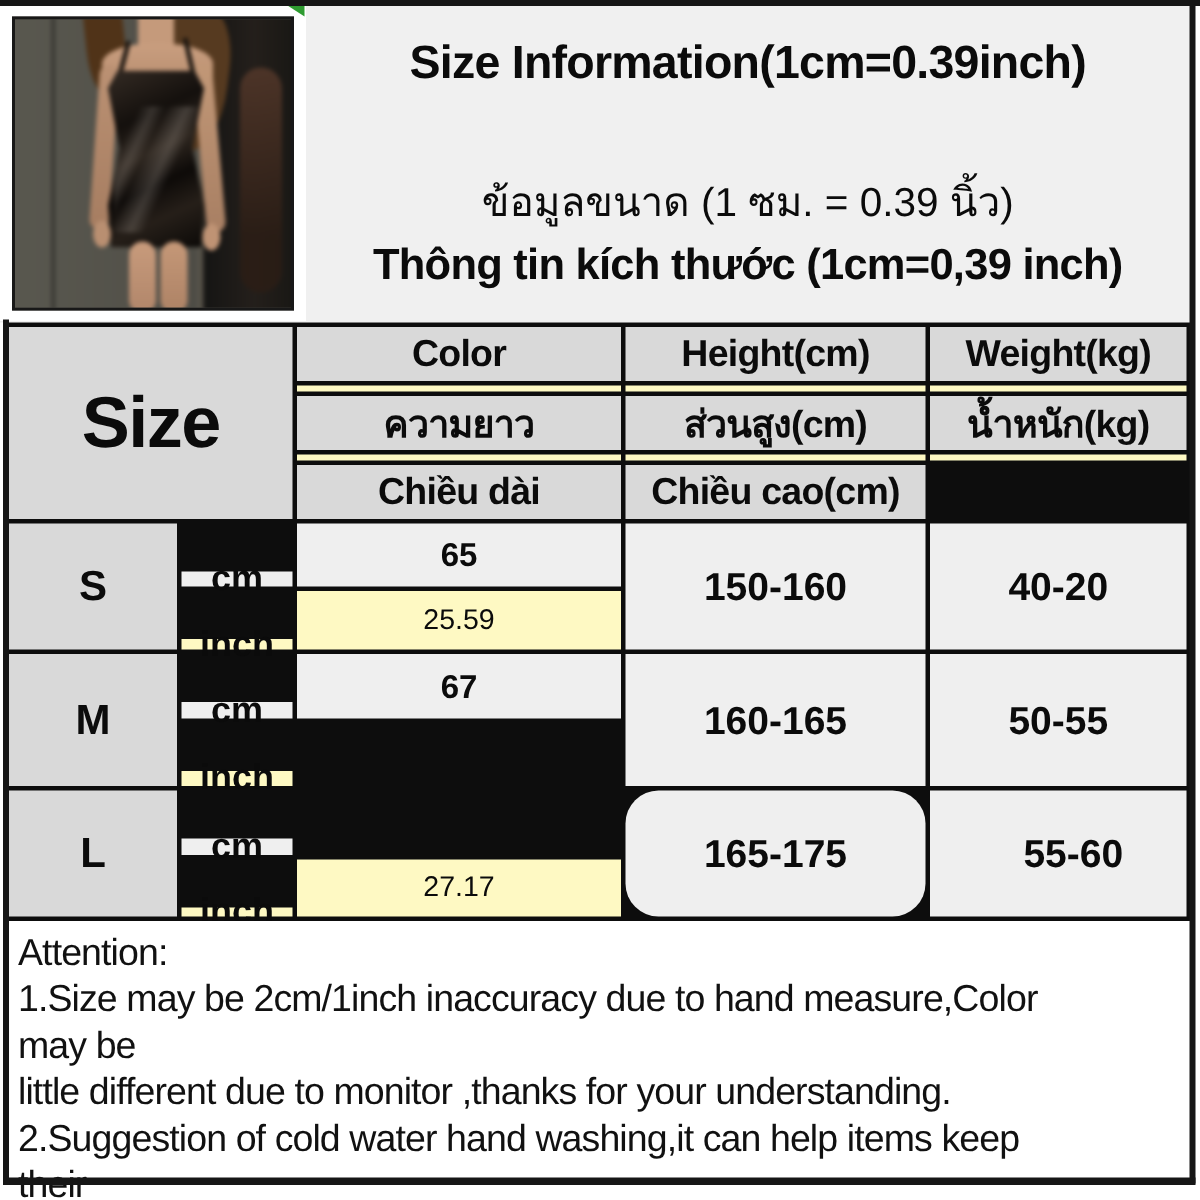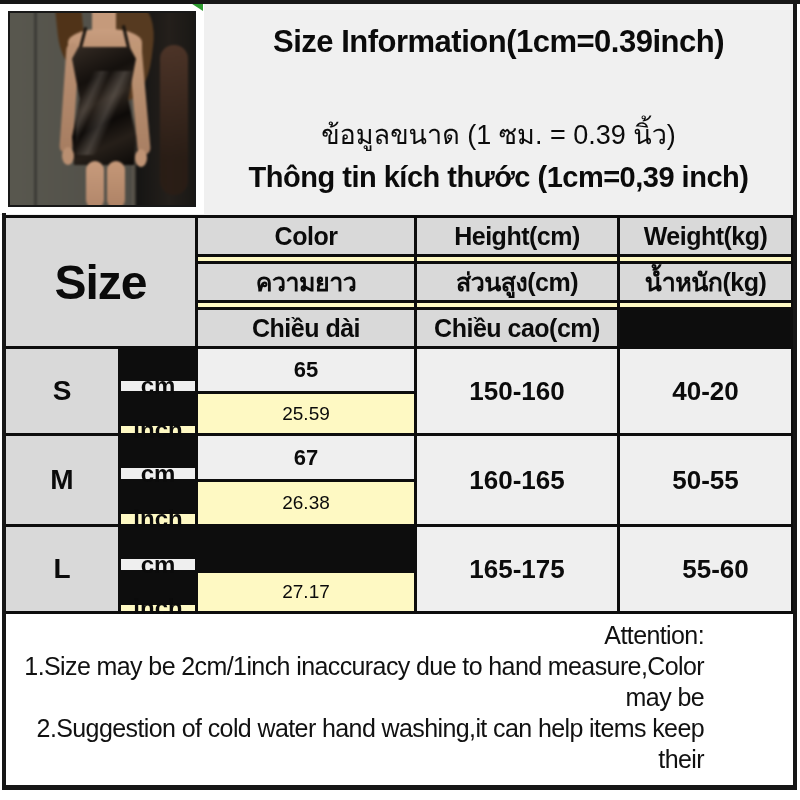--- a/index.html
+++ b/index.html
@@ -97,27 +97,27 @@
   .g-sp2a  { grid-area:4/3/5/4; } .g-sp2b { grid-area:4/4/5/5; } .g-sp2c { grid-area:4/5/5/6; }
   .g-len3  { grid-area:5/3/6/4; } .g-hgt3 { grid-area:5/4/6/5; } .g-wgt3 { grid-area:5/5/6/6; }
   .g-s     { grid-area:6/1/8/2; }  .g-s-cmL { grid-area:6/2/7/3; } .g-s-cmV { grid-area:6/3/7/4; }
   .g-s-inL { grid-area:7/2/8/3; }  .g-s-inV { grid-area:7/3/8/4; }
   .g-s-hgt { grid-area:6/4/8/5; }  .g-s-wgt { grid-area:6/5/8/6; }
   .g-m     { grid-area:8/1/10/2; } .g-m-cmL { grid-area:8/2/9/3; } .g-m-cmV { grid-area:8/3/9/4; }
   .g-m-inL { grid-area:9/2/10/3; } .g-m-inV { grid-area:9/3/10/4; }
   .g-m-hgt { grid-area:8/4/10/5; } .g-m-wgt { grid-area:8/5/10/6; }
   .g-l     { grid-area:10/1/12/2; } .g-l-cmL { grid-area:10/2/11/3; } .g-l-cmV { grid-area:10/3/11/4; }
   .g-l-inL { grid-area:11/2/12/3; } .g-l-inV { grid-area:11/3/12/4; }
-  .g-l-hgt { grid-area:10/4/12/5; } .g-l-wgt { grid-area:10/5/12/6;padding-left:20px; }
+  .g-l-hgt { grid-area:10/4/12/5;border-radius:22px; } .g-l-wgt { grid-area:10/5/12/6;padding-left:20px; }
 
   
   .attention {
     position:absolute; left:6px; top:614px; width:704px; height:171px;
     background:#ffffff; padding:6px 6px 0 6px;
-    font-size:25px; line-height:31px; letter-spacing:-0.6px; color:#111;text-align:right;
+    font-size:25px; line-height:31px; letter-spacing:-0.6px; color:#111;
   }
 </style>
 </head>
 <body>
 
 <div class="title-band"></div>
 <div class="title-block">
   <div class="title-en">Size Information(1cm=0.39inch)</div>
   <div class="title-th">ข้อมูลขนาด (1 ซม. = 0.39 นิ้ว)</div>
   <div class="title-vi">Thông tin kích thước (1cm=0,39 inch)</div>
@@ -177,34 +177,34 @@
   <div class="cell c-light val-cm g-s-cmV">65</div>
   <div class="cell c-white unit g-s-inL">inch</div>
   <div class="cell c-white val-inch g-s-inV">25.59</div>
   <div class="cell c-light range g-s-hgt">150-160</div>
   <div class="cell c-light range g-s-wgt">40-20</div>
 
   <div class="cell c-dark row-label g-m">M</div>
   <div class="cell c-light unit g-m-cmL">cm</div>
   <div class="cell c-light val-cm g-m-cmV">67</div>
   <div class="cell c-white unit g-m-inL">inch</div>
-  <div class="cell c-white val-inch g-m-inV">26.38</div>
   <div class="cell c-light range g-m-hgt">160-165</div>
   <div class="cell c-light range g-m-wgt">50-55</div>
 
   <div class="cell c-dark row-label g-l">L</div>
   <div class="cell c-light unit g-l-cmL">cm</div>
   <div class="cell c-white unit g-l-inL">inch</div>
   <div class="cell c-white val-inch g-l-inV">27.17</div>
   <div class="cell c-light range g-l-hgt">165-175</div>
   <div class="cell c-light range g-l-wgt">55-60</div>
 </div>
 
 <div class="attention">
   <div>Attention:</div>
   <div>1.Size may be 2cm/1inch inaccuracy due to hand measure,Color may be</div>
+  <div>little different due to monitor ,thanks for your understanding.</div>
   <div>2.Suggestion of cold water hand washing,it can help items keep their</div>
 </div>
 
 <div class="frame-top"></div>
 <div class="frame-right"></div>
 <div class="frame-left"></div>
 <div class="frame-bottom"></div>
 
 </body></html>

